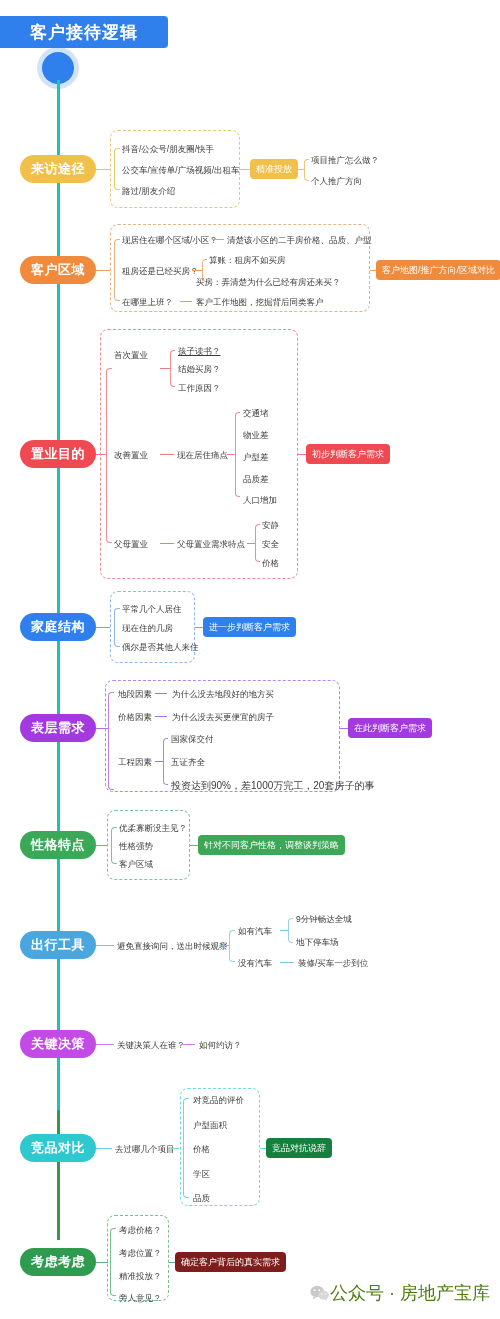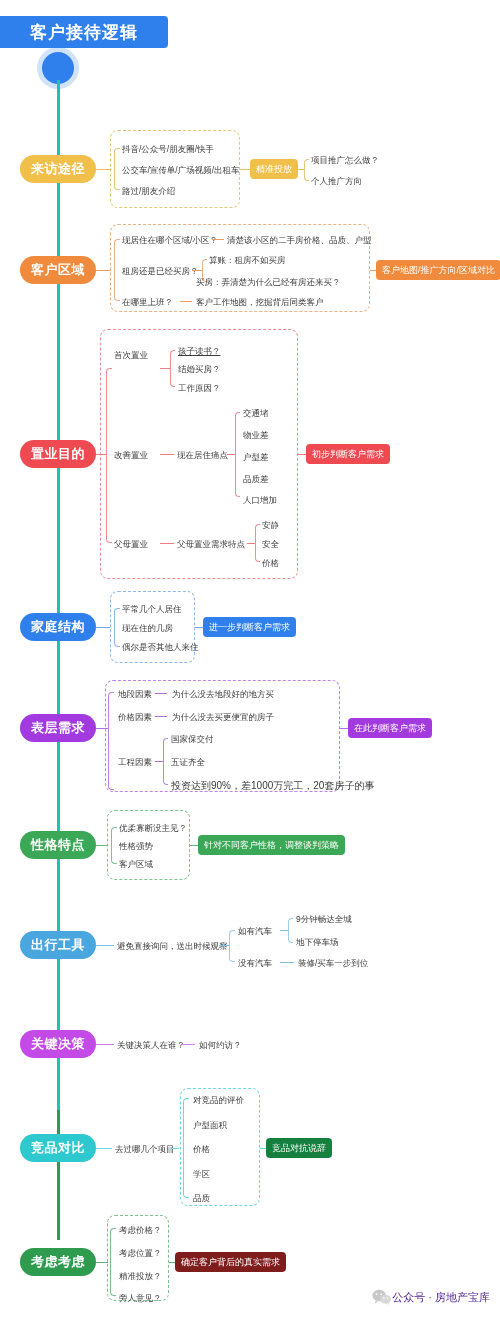--- a/index.html
+++ b/index.html
@@ -84,21 +84,21 @@
   .leaf.sm { font-size: 10px; }
 
   
   .hline { position: absolute; height: 1px; }
   .brk   { position: absolute; border-left: 1px solid; border-top: 1px solid; border-bottom: 1px solid; border-radius: 4px 0 0 4px; }
 
   
   .footer {
     position: absolute; right: 10px; bottom: 14px;
     display: flex; align-items: center; 
-    color: #4c1d95; font-size: 11px;
+    color: #4d7c0f; font-size: 18px;
   }
   .wechat-ico { width: 20px; height: 16px; }
 </style>
 </head>
 <body>
 
 <div id="root">
 
   <div class="title-bar">
     <span class="t">客户接待逻辑</span>

